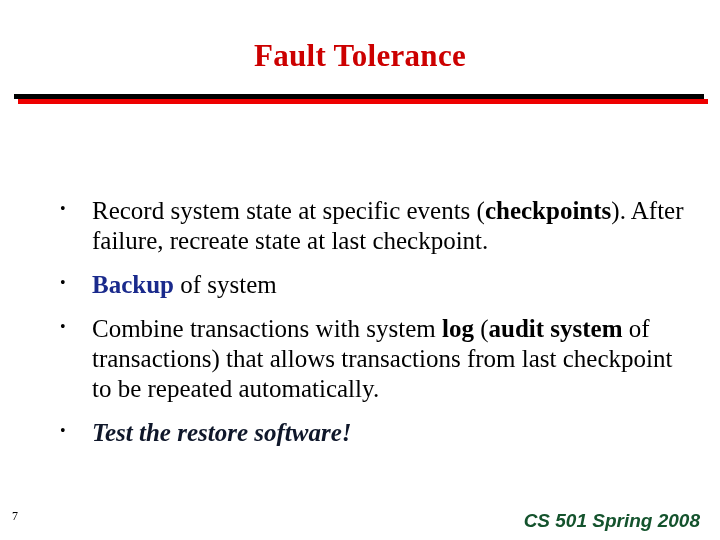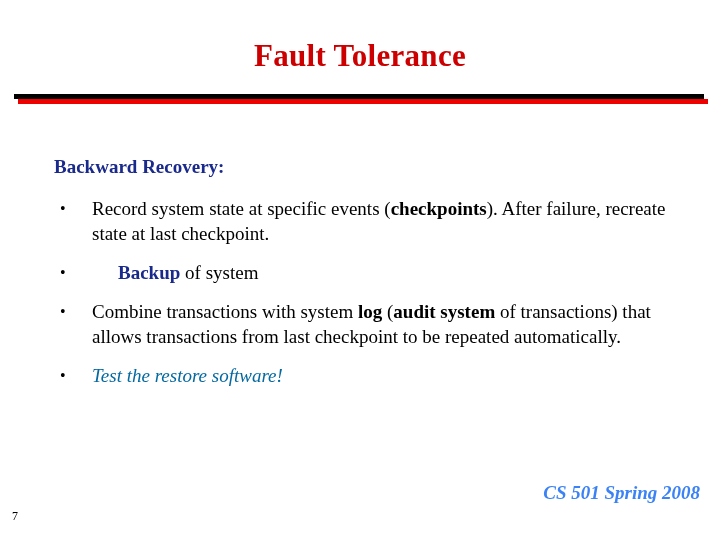--- a/index.html
+++ b/index.html
@@ -79,60 +79,59 @@
     flex: 0 0 38px;
     text-align: left;
     padding-left: 6px;
     font-size: 16px;
     color: #000000;
     line-height: 25px;
     box-sizing: border-box;
   }
   .bullet-text {
     flex: 1 1 auto;
-    font-size: 19px;
-    line-height: 25px;
+    font-size: 25px;
+    line-height: 30px;
     color: #000000;
     font-family: "Liberation Serif", serif;
   }
   .b-bold { font-weight: bold; }
-  .b-blue { color: #1a2a8c; font-weight: bold; margin-left: 26px; }
-  .b-ital-bold { font-weight: normal; font-style: italic; color: #0369a1; }
+  .b-blue { color: #1a2a8c; font-weight: bold; }
+  .b-ital-bold { font-weight: bold; font-style: italic; color: #0f172a; }
   .page-num {
     position: absolute;
     left: 12px;
     bottom: 8px;
     font-size: 12px;
     color: #000000;
     font-family: "Liberation Serif", serif;
   }
   .footer-right {
     position: absolute;
     right: 20px;
-    bottom: 28px;
+    bottom: 0;
     font-size: 19px;
     font-style: italic;
     font-weight: bold;
-    color: #3b82f6;
-    font-family: Liberation Serif, serif;
+    color: #14532d;
+    font-family: Liberation Sans, sans-serif;
   }
 </style>
 </head>
 <body>
 
 <div class="slide">
 
   <div class="slide-title">Fault Tolerance</div>
 
   <div class="rule">
     <div class="black-bar"></div>
     <div class="red-bar"></div>
   </div>
 
-  <div class="subhead">Backward Recovery:</div>
 
   <div class="bullets">
 
     <div class="bullet-row">
       <div class="bullet-mark">•</div>
       <div class="bullet-text">
         <span>Record system state at specific events (</span><span class="b-bold">checkpoints</span><span>).  After failure, recreate state at last checkpoint.</span>
       </div>
     </div>
 

